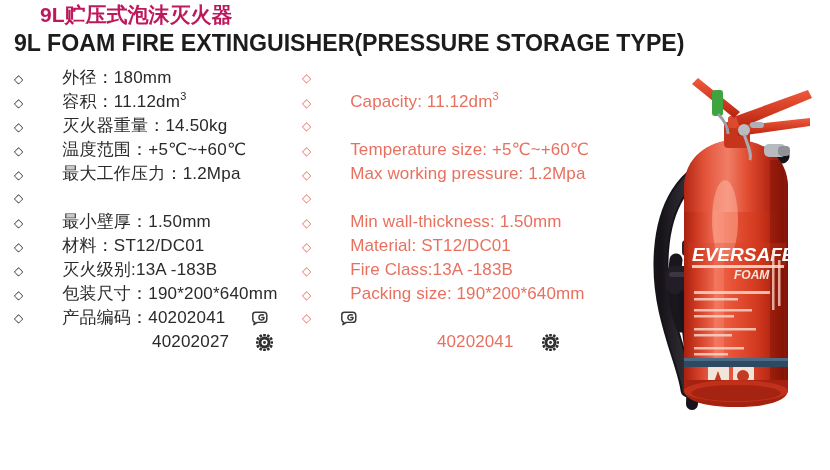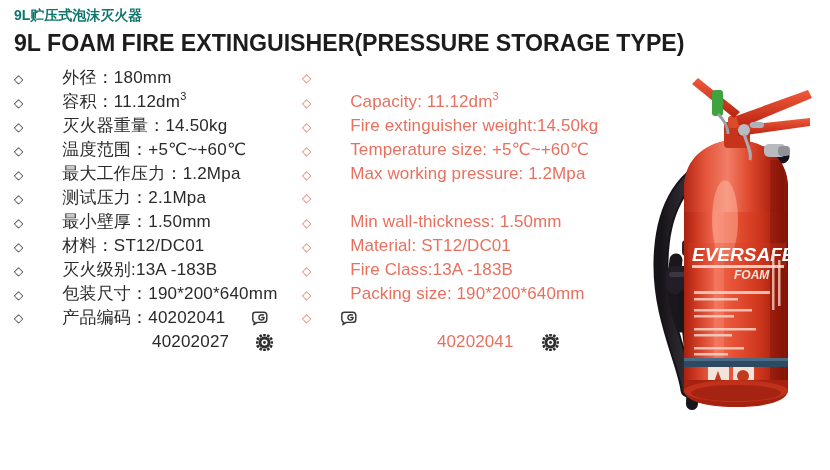--- a/index.html
+++ b/index.html
@@ -17,26 +17,27 @@
   }
 
   
   .title-block {
     position: absolute;
     left: 14px;
     top: 2px;
     width: 810px;
   }
   .title-cn {
-    font-size: 14px;
+    font-size: 21px;
     font-weight: bold;
     letter-spacing: 0px;
     line-height: 26px;
-    color: #0f766e;
+    color: #be185d;
     white-space: nowrap;
+    margin-left: 26px;
   }
   .title-en {
     font-size: 23.5px;
     font-weight: bold;
     line-height: 29px;
     color: #1c1c1c;
     white-space: nowrap;
     transform: scaleX(0.985);
     transform-origin: left center;
     margin-top: 1px;
@@ -143,21 +144,20 @@
       <div class="spec-row">
         <span class="bullet">◇</span>
         <span class="spec-text"><span>温度范围</span><span>：</span><span>+5℃~+60℃</span></span>
       </div>
       <div class="spec-row">
         <span class="bullet">◇</span>
         <span class="spec-text"><span>最大工作压力</span><span>：</span><span>1.2Mpa</span></span>
       </div>
       <div class="spec-row">
         <span class="bullet">◇</span>
-        <span class="spec-text"><span>测试压力</span><span>：</span><span>2.1Mpa</span></span>
       </div>
       <div class="spec-row">
         <span class="bullet">◇</span>
         <span class="spec-text"><span>最小壁厚</span><span>：</span><span>1.50mm</span></span>
       </div>
       <div class="spec-row">
         <span class="bullet">◇</span>
         <span class="spec-text"><span>材料</span><span>：</span><span>ST12/DC01</span></span>
       </div>
       <div class="spec-row">
@@ -207,21 +207,20 @@
   <div class="col col-en" id="col-en">
       <div class="spec-row">
         <span class="bullet">◇</span>
       </div>
       <div class="spec-row">
         <span class="bullet">◇</span>
         <span class="spec-text"><span>Capacity</span><span>: </span><span>11.12dm</span><span class="sup">3</span></span>
       </div>
       <div class="spec-row">
         <span class="bullet">◇</span>
-        <span class="spec-text"><span>Fire extinguisher weight</span><span>:</span><span>14.50kg</span></span>
       </div>
       <div class="spec-row">
         <span class="bullet">◇</span>
         <span class="spec-text"><span>Temperature size</span><span>: </span><span>+5℃~+60℃</span></span>
       </div>
       <div class="spec-row">
         <span class="bullet">◇</span>
         <span class="spec-text"><span>Max working pressure</span><span>: </span><span>1.2Mpa</span></span>
       </div>
       <div class="spec-row">

